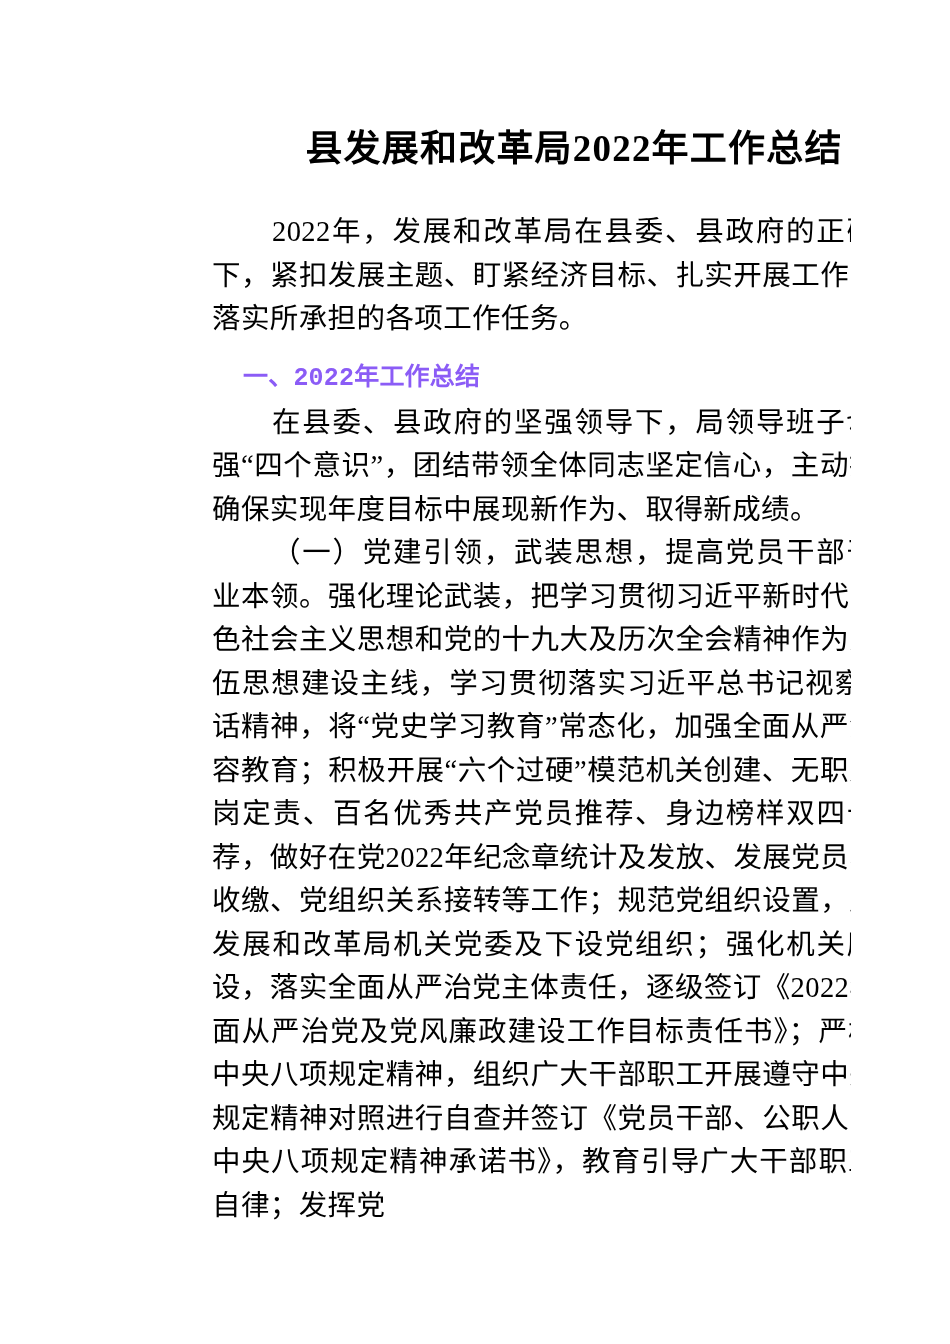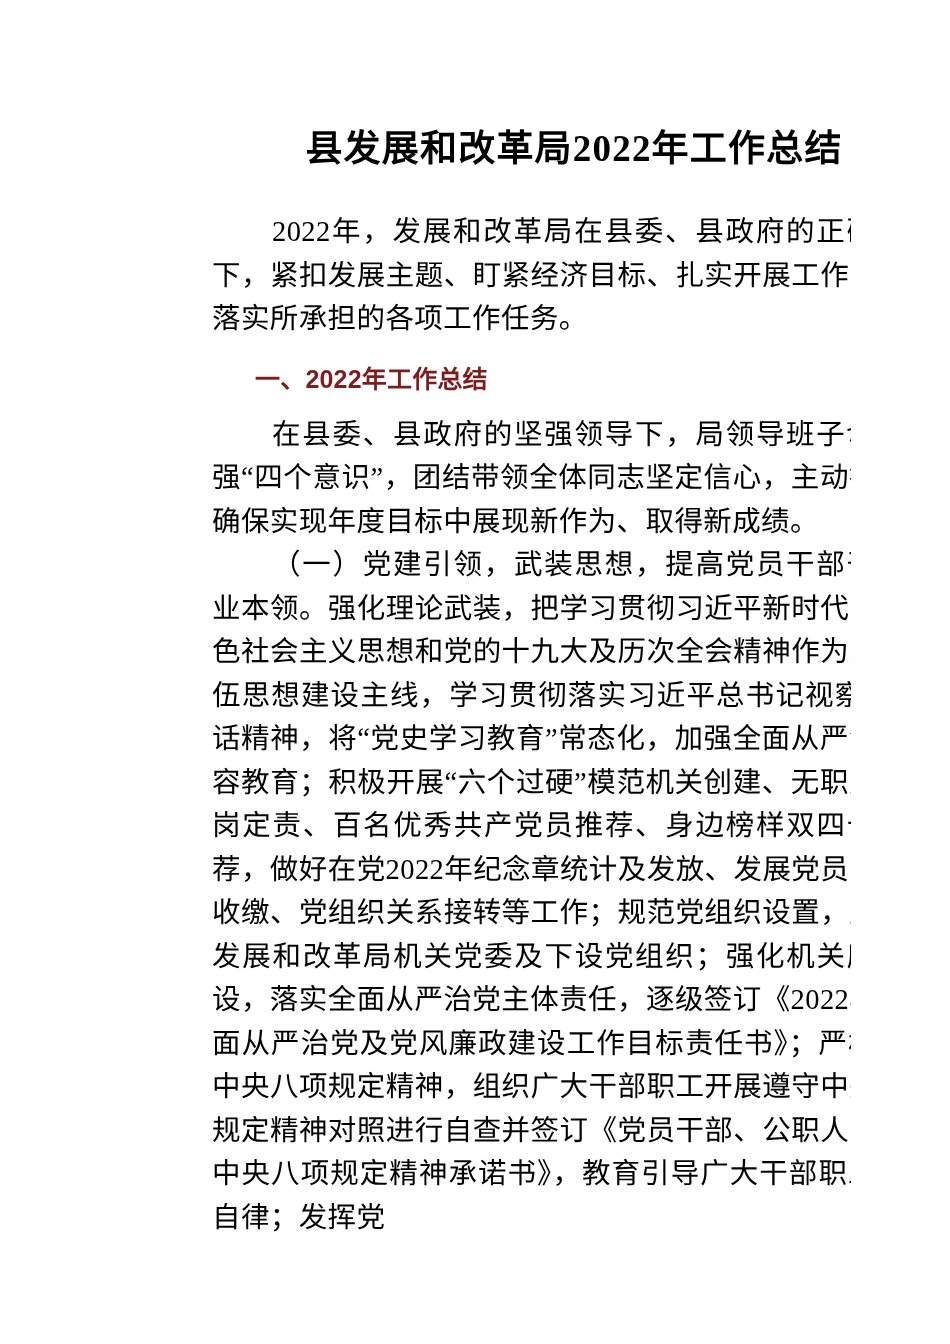--- a/index.html
+++ b/index.html
@@ -42,28 +42,28 @@
     line-height: 46px;
     letter-spacing: 1.2px;
     text-align: center;
     color: #000000;
     padding-top: 126px;
     white-space: nowrap;
   }
 
   
   .section-heading {
-    margin: 12px;
+    margin: 0;
     padding: 0;
-    font-family: Liberation Sans, sans-serif;
+    font-family: Liberation Mono, monospace;
     font-weight: bold;
     font-size: 25px;
     line-height: 44px;
     letter-spacing: 0.2px;
-    color: #7f1d1d;
+    color: #8b5cf6;
     text-indent: 31px;
     margin-top: 16px;
   }
 
   
   .para {
     margin: 0;
     padding: 0;
     font-family: "Liberation Serif", "DejaVu Serif", serif;
     font-size: 28.5px;

